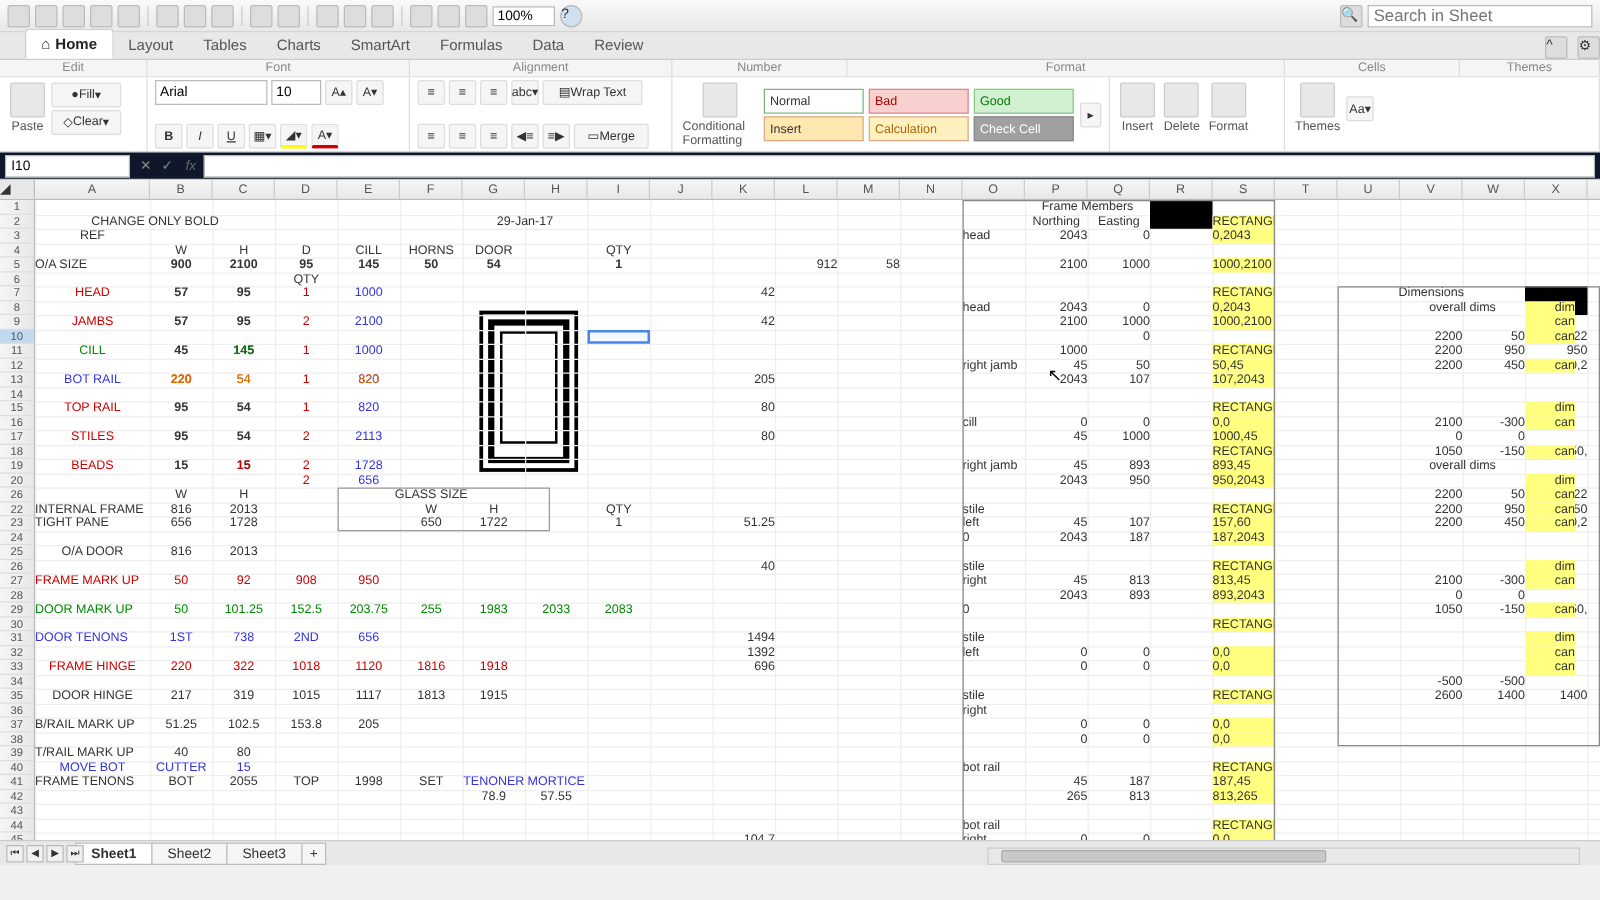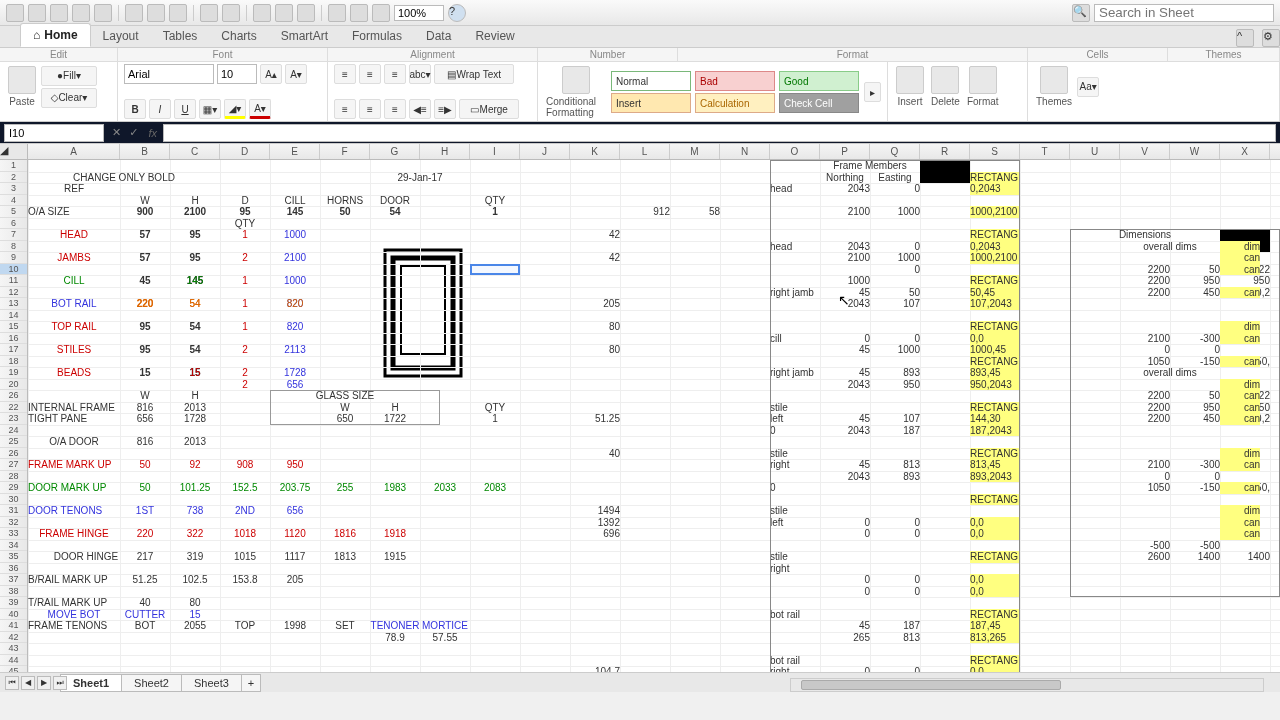--- a/index.html
+++ b/index.html
@@ -493,21 +493,21 @@
         <div class="cell r" style="left: 542px; top: 345px; width: 50px;">1494</div>
         <div class="cell r" style="left: 542px; top: 356.5px; width: 50px;">1392</div>
         <div class="cell r" style="left: 542px; top: 368px; width: 50px;">696</div>
         <div class="cell red c" style="left: 0px; top: 368px; width: 92px;">FRAME HINGE</div>
         <div class="cell c red" style="left: 92px; top: 368px; width: 50px;">220</div>
         <div class="cell c red" style="left: 142px; top: 368px; width: 50px;">322</div>
         <div class="cell c red" style="left: 192px; top: 368px; width: 50px;">1018</div>
         <div class="cell c red" style="left: 242px; top: 368px; width: 50px;">1120</div>
         <div class="cell c red" style="left: 292px; top: 368px; width: 50px;">1816</div>
         <div class="cell c red" style="left: 342px; top: 368px; width: 50px;">1918</div>
-        <div class="cell c" style="left: 12px; top: 391px; width: 92px;">DOOR HINGE</div>
+        <div class="cell c" style="left: 0px; top: 391px; width: 92px;">DOOR HINGE</div>
         <div class="cell c" style="left: 92px; top: 391px; width: 50px;">217</div>
         <div class="cell c" style="left: 142px; top: 391px; width: 50px;">319</div>
         <div class="cell c" style="left: 192px; top: 391px; width: 50px;">1015</div>
         <div class="cell c" style="left: 242px; top: 391px; width: 50px;">1117</div>
         <div class="cell c" style="left: 292px; top: 391px; width: 50px;">1813</div>
         <div class="cell c" style="left: 342px; top: 391px; width: 50px;">1915</div>
         <div class="cell " style="left: 0px; top: 414px; width: 92px;">B/RAIL MARK UP</div>
         <div class="cell c" style="left: 92px; top: 414px; width: 50px;">51.25</div>
         <div class="cell c" style="left: 142px; top: 414px; width: 50px;">102.5</div>
         <div class="cell c" style="left: 192px; top: 414px; width: 50px;">153.8</div>
@@ -585,21 +585,21 @@
         <div class="cell r" style="left: 792px; top: 207px; width: 50px;">45</div>
         <div class="cell r" style="left: 842px; top: 207px; width: 50px;">893</div>
         <div class="cell hl" style="left: 942px; top: 207px; width: 50px;">893,45</div>
         <div class="cell r" style="left: 792px; top: 218.5px; width: 50px;">2043</div>
         <div class="cell r" style="left: 842px; top: 218.5px; width: 50px;">950</div>
         <div class="cell hl" style="left: 942px; top: 218.5px; width: 50px;">950,2043</div>
         <div class="cell " style="left: 742px; top: 241.5px; width: 50px;">stile</div>
         <div class="cell " style="left: 742px; top: 253px; width: 50px;">left</div>
         <div class="cell r" style="left: 792px; top: 253px; width: 50px;">45</div>
         <div class="cell r" style="left: 842px; top: 253px; width: 50px;">107</div>
-        <div class="cell hl" style="left: 942px; top: 253px; width: 50px;">144,30</div>
+        <div class="cell hl" style="left: 942px; top: 253px; width: 50px;">157,60</div>
         <div class="cell " style="left: 742px; top: 264.5px; width: 50px;">0</div>
         <div class="cell r" style="left: 792px; top: 264.5px; width: 50px;">2043</div>
         <div class="cell r" style="left: 842px; top: 264.5px; width: 50px;">187</div>
         <div class="cell hl" style="left: 942px; top: 264.5px; width: 50px;">187,2043</div>
         <div class="cell " style="left: 742px; top: 287.5px; width: 50px;">stile</div>
         <div class="cell " style="left: 742px; top: 299px; width: 50px;">right</div>
         <div class="cell r" style="left: 792px; top: 299px; width: 50px;">45</div>
         <div class="cell r" style="left: 842px; top: 299px; width: 50px;">813</div>
         <div class="cell hl" style="left: 942px; top: 299px; width: 50px;">813,45</div>
         <div class="cell r" style="left: 792px; top: 310.5px; width: 50px;">2043</div>

